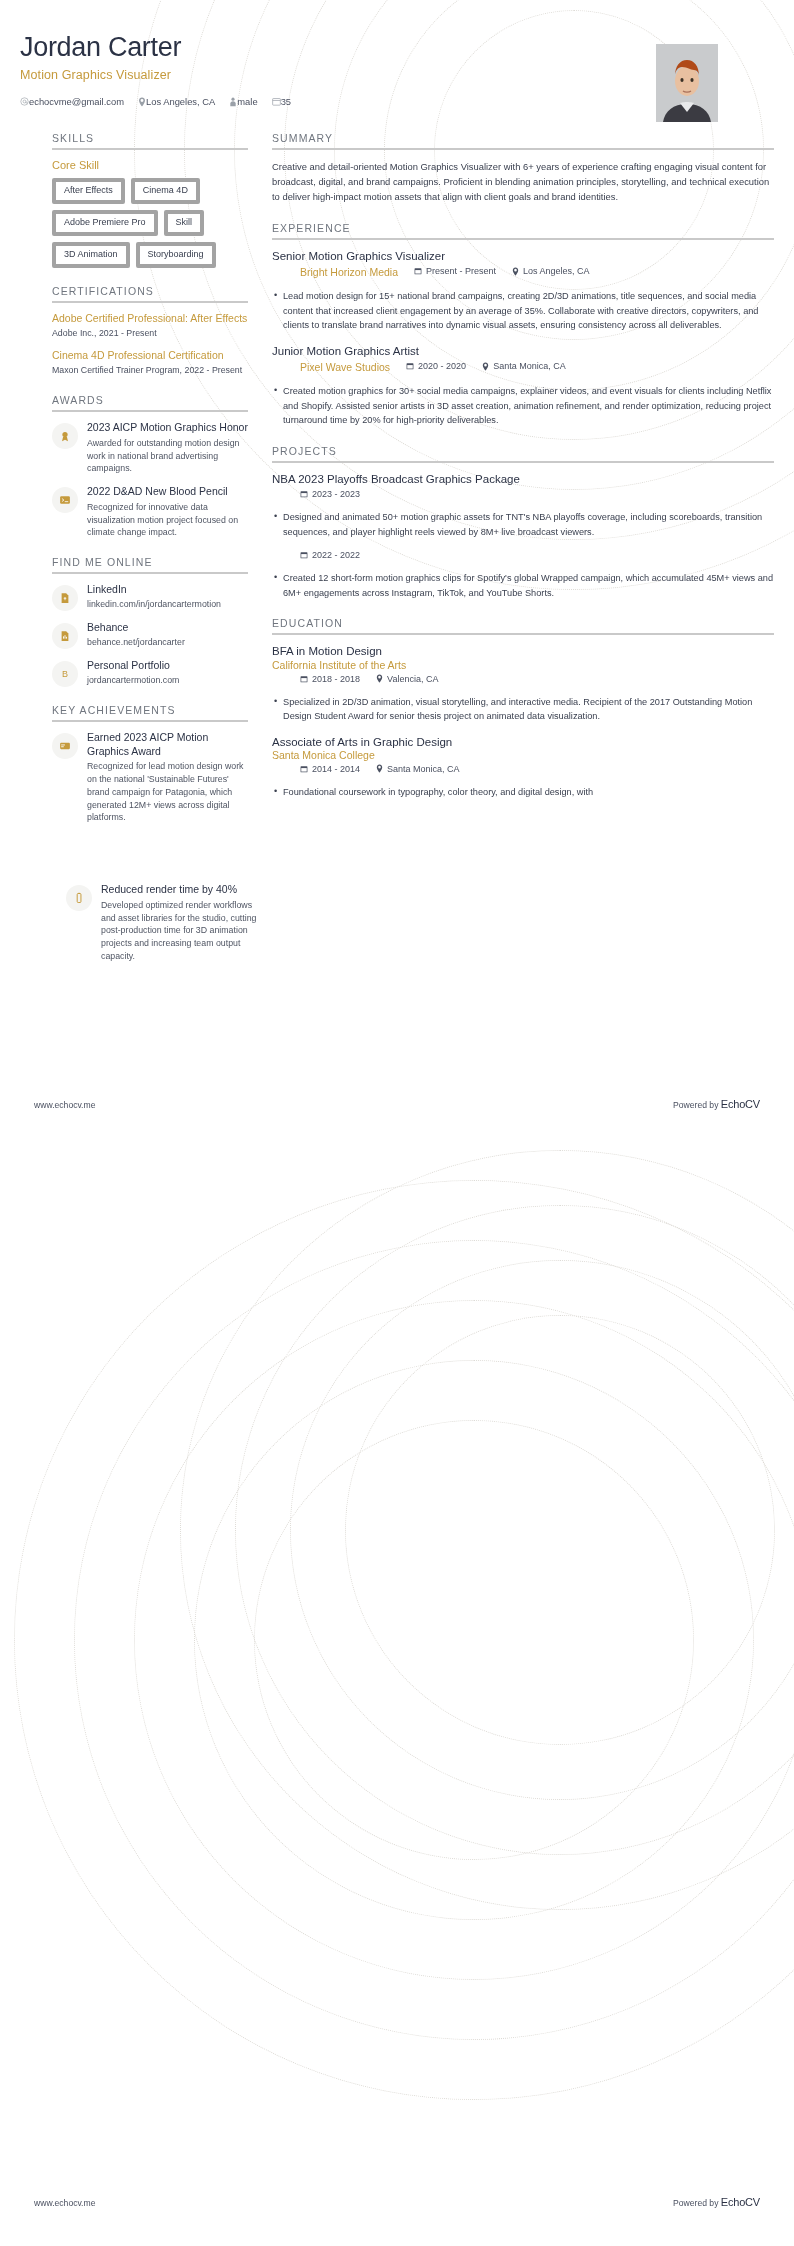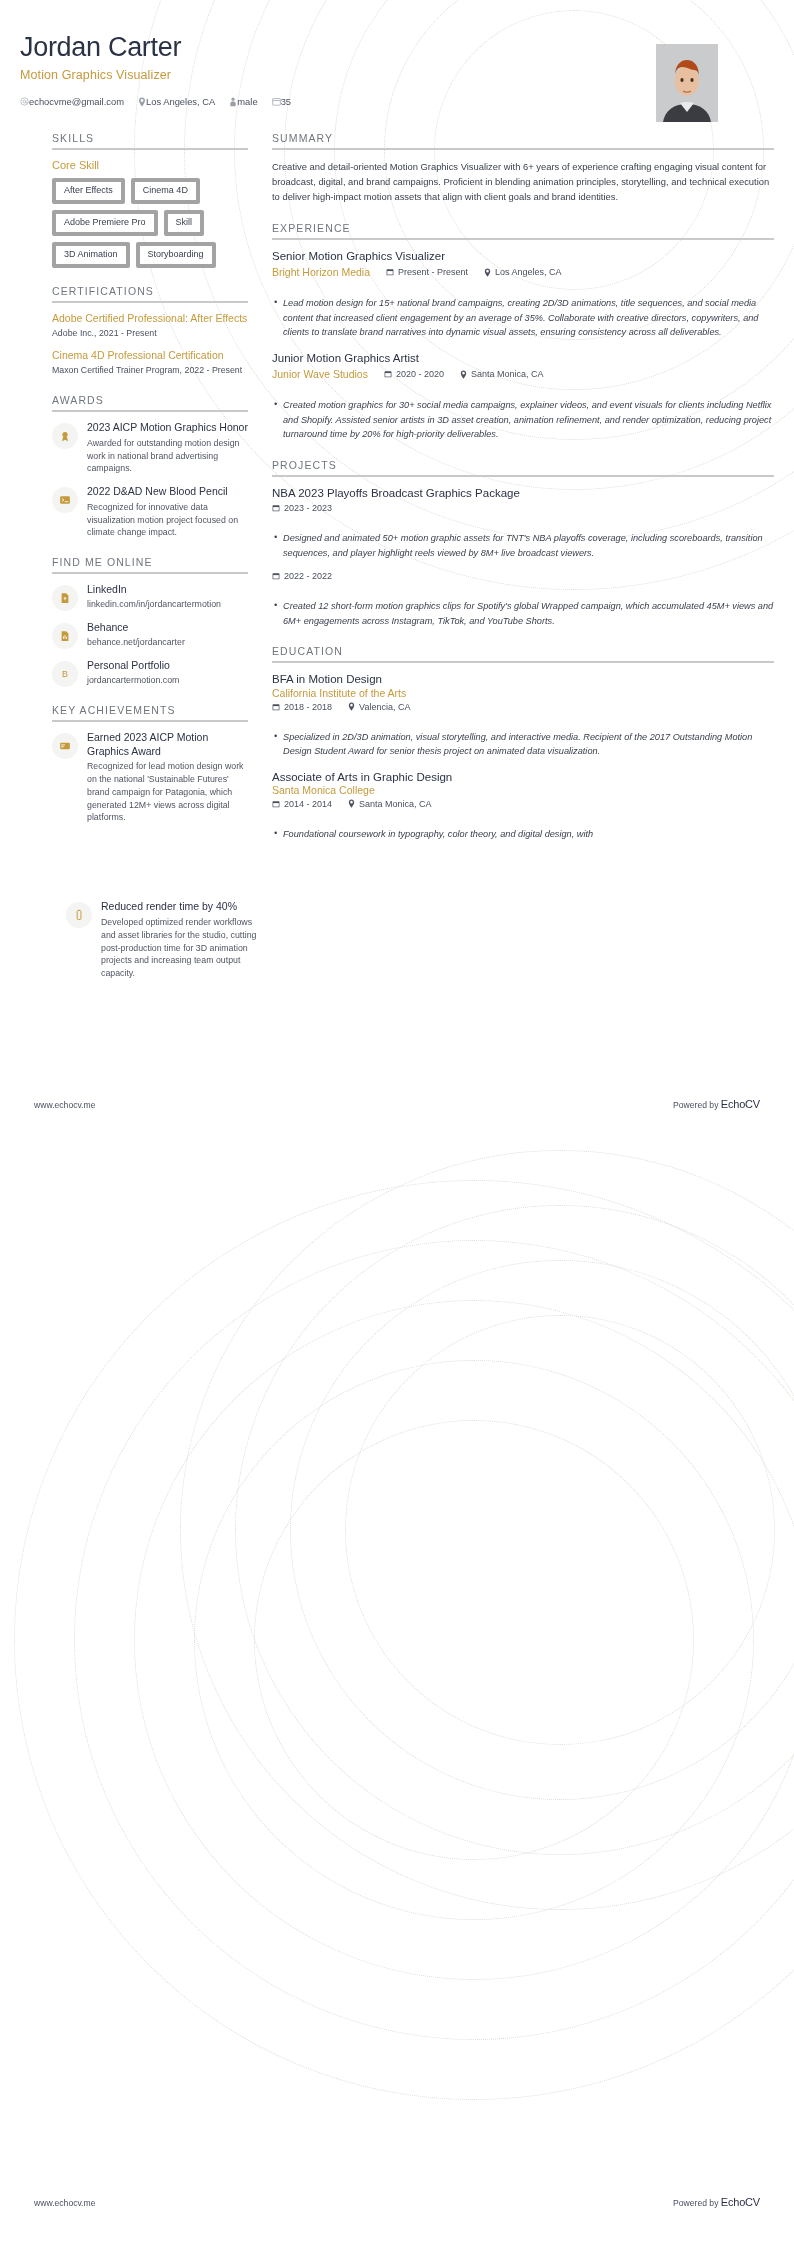--- a/index.html
+++ b/index.html
@@ -131,27 +131,27 @@
   .item-title { font-size: 10.5px; color: #2b3245; line-height: 1.3; }
   .item-sub { font-size: 8.8px; color: #4f5563; margin-top: 2px; line-height: 1.45; }
   .link-url { font-size: 8.8px; color: #4f5563; margin-top: 1px; line-height: 1.4; word-break: break-all; }
 
   
   .summary-text { font-size: 9.4px; line-height: 1.62; color: #3b4150; }
 
   .entry { margin-bottom: 11px; }
   .entry-title { font-size: 11.5px; color: #2b3245; line-height: 1.25; }
   .entry-line {
-    display: flex; align-items: center; gap: 16px;
-    margin-top: 3px; flex-wrap: wrap;
+    display: flex; align-items: flex-start; gap: 16px;
+    margin-top: 3px; flex-wrap: wrap; margin-left: 28px;
   }
   .entry-org { color: #c59a3c; font-size: 10.5px; }
   .meta { display: flex; align-items: center; gap: 4px; font-size: 9px; color: #4a5060; }
   .meta svg { display: block; }
-  .bullets { margin-top: 18px; padding-left: 2px; list-style: none; font-style: italic; }
+  .bullets { margin-top: 11px; padding-left: 2px; list-style: none; }
   .bullets li {
     position: relative;
     padding-left: 9px;
     font-size: 9.2px;
     line-height: 1.58;
     color: #3b4150;
     margin-bottom: 2px;
   }
   .bullets li::before {
     content: "•";
@@ -441,21 +441,21 @@
               </span>
             </div>
             <ul class="bullets">
               <li>Lead motion design for 15+ national brand campaigns, creating 2D/3D animations, title sequences, and social media content that increased client engagement by an average of 35%. Collaborate with creative directors, copywriters, and clients to translate brand narratives into dynamic visual assets, ensuring consistency across all deliverables.</li>
             </ul>
           </div>
 
           <div class="entry">
             <div class="entry-title">Junior Motion Graphics Artist</div>
             <div class="entry-line">
-              <span class="entry-org">Junior Wave Studios</span>
+              <span class="entry-org">Pixel Wave Studios</span>
               <span class="meta">
                 <span>
                     <svg width="8" height="8" viewBox="0 0 14 14">
                       <rect x="1" y="2.4" width="12" height="10.3" rx="1" fill="#4a5060"></rect>
                       <rect x="2.2" y="5.4" width="9.6" height="6.1" fill="#fff"></rect>
                     </svg>
                   </span>
                 <span>2020 - 2020</span>
               </span>
               <span class="meta">

